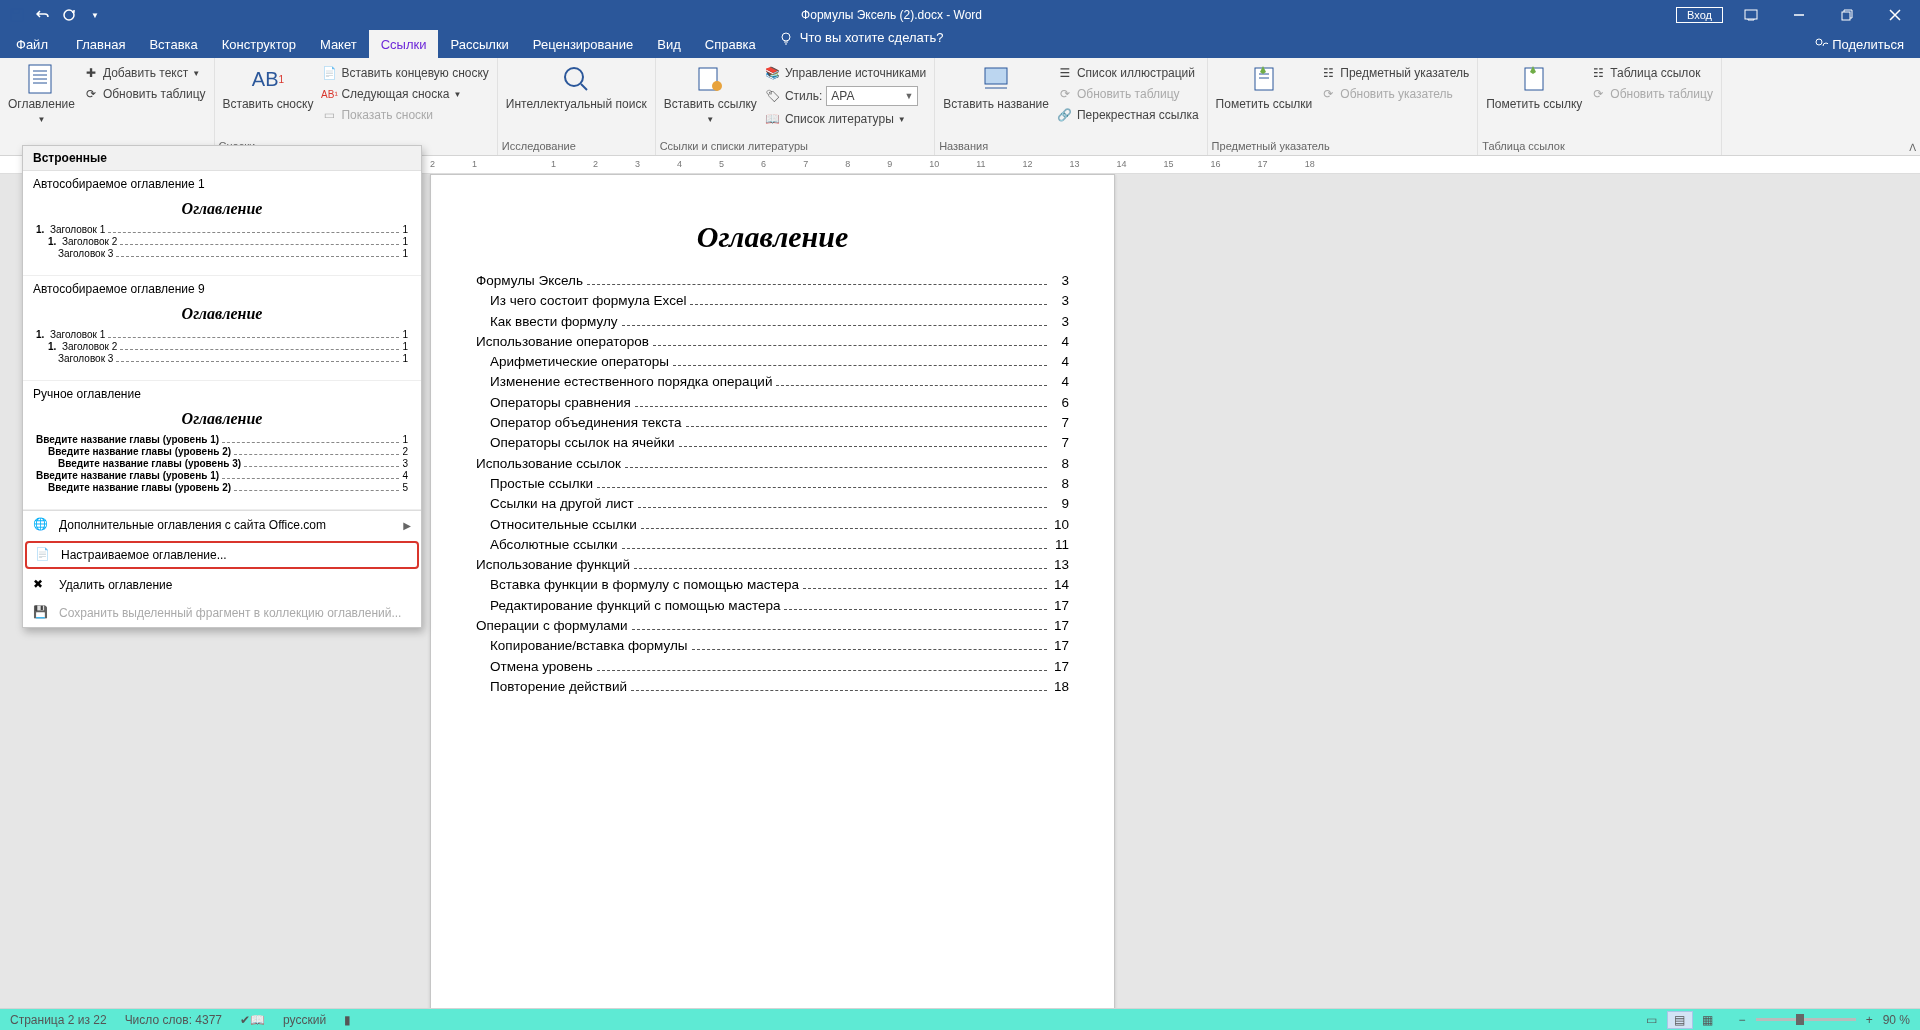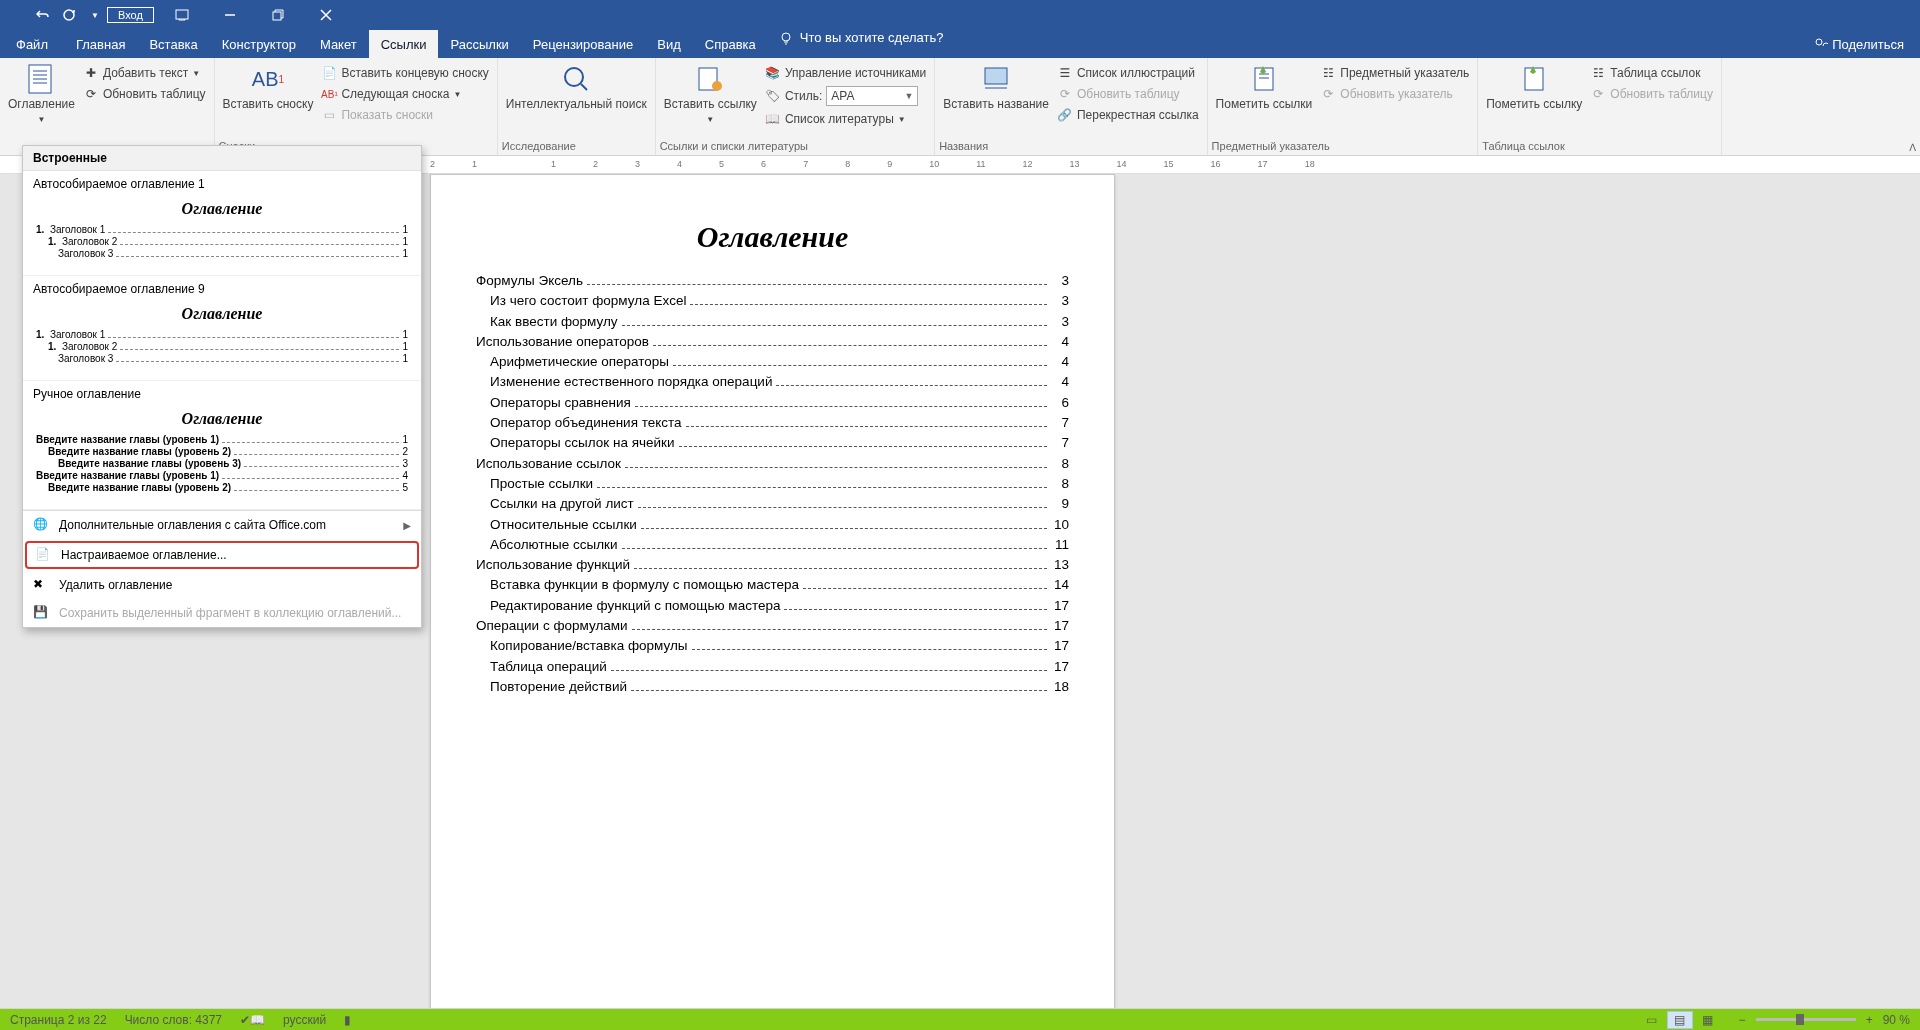--- a/index.html
+++ b/index.html
@@ -8,21 +8,21 @@
 .titlebar{height:30px;background:#2b579a;display:flex;align-items:center;color:#fff;font-size:12px}
 .qa{display:flex;gap:2px;padding-left:5px}
 .qa-btn{width:24px;height:24px;display:flex;align-items:center;justify-content:center;color:#fff}
 .title-center{flex:1;text-align:center;font-size:12px}
 .title-right{display:flex;align-items:center;gap:8px;padding-right:5px}
 .login-btn{border:1px solid #fff;padding:1px 10px;font-size:11px}
 .win-btn{width:40px;height:30px;display:flex;align-items:center;justify-content:center}
 
 .menubar{height:28px;background:#2b579a;display:flex;align-items:stretch;color:#fff;font-size:13px}
 .menu-tab{padding:5px 12px;display:flex;align-items:center;cursor:default}
-.menu-tab.active{background:#f3f3f3;color:#0f172a}
+.menu-tab.active{background:#f3f3f3;color:#6d28d9}
 .menu-tab.file{padding:5px 16px}
 .tellme{display:flex;align-items:flex-start;gap:6px;padding-left:10px}
 .tellme .bulb{width:16px;height:16px}
 .share{margin-left:auto;padding-right:16px;display:flex;align-items:center;gap:4px}
 
 .ribbon{height:98px;background:#f3f3f3;border-bottom:1px solid #d4d4d4;display:flex;font-size:12px;color:#444;position:relative}
 .rgroup{border-right:1px solid #e1e1e1;display:flex;flex-direction:column;padding:3px 4px 0 4px}
 .rgroup-body{flex:1;display:flex;align-items:flex-start}
 .rgroup-label{text-align:left;font-size:11px;color:#666;padding:2px 0 3px 0}
 .big-btn{display:flex;flex-direction:column;align-items:center;padding:2px 4px;min-width:60px}
@@ -58,21 +58,21 @@
 .prow .plead{flex:1;border-bottom:1px dashed #888;margin:0 3px 2px 3px}
 .prow.ind1{padding-left:12px}
 .prow.ind2{padding-left:22px}
 .gal-menu{border-top:1px solid #ddd}
 .gal-mrow{display:flex;align-items:center;gap:10px;padding:6px 10px}
 .gal-mrow.hl{border:2px solid #d9352c;border-radius:4px;margin:2px;padding:4px 8px}
 .gal-mrow.dis{color:#aaa}
 .gal-mrow .gico{width:16px;height:16px;display:inline-flex}
 .gal-mrow .arrow{margin-left:auto;font-size:10px;color:#666}
 
-.status{position:absolute;left:0;right:0;bottom:0;height:22px;background:#84cc16;border-top:1px solid #d4d4d4;display:flex;align-items:center;font-size:12px;color:#555;padding:0 10px;gap:18px}
+.status{position:absolute;left:0;right:0;bottom:0;height:22px;background:#5eead4;border-top:1px solid #d4d4d4;display:flex;align-items:center;font-size:12px;color:#555;padding:0 10px;gap:18px}
 .status .sp{flex:1}
 .view-btns{display:flex;gap:2px}
 .vbtn{width:26px;height:18px;display:flex;align-items:center;justify-content:center;border:1px solid transparent}
 .vbtn.active{background:#d4e3f5;border-color:#a9c5e8}
 .zoom{display:flex;align-items:center;gap:10px}
 .zoom-track{width:100px;height:3px;background:#bbb;position:relative}
 .zoom-thumb{position:absolute;left:40%;top:-4px;width:8px;height:11px;background:#666}
 
 svg.stroke{stroke:#2b579a;fill:none;stroke-width:1.5}
 </style>
@@ -93,20 +93,21 @@
         </svg>
       </div>
     <div class="qa-btn">
         <svg width="14" height="14" viewBox="0 0 14 14" class="stroke" style="stroke:#fff">
           <circle cx="7" cy="7" r="5"></circle>
           <path d="M10 4l2 0 0-2"></path>
         </svg>
       </div>
     <div class="qa-btn" style="font-size:8px">▼</div>
   </div>
+  <div class="title-center">Формулы Эксель (2).docx - Word</div>
   <div class="title-right">
     <div class="login-btn">Вход</div>
     <div class="win-btn">
         <svg width="14" height="12" viewBox="0 0 14 12" style="stroke:#fff;fill:none">
           <rect x="1" y="1" width="12" height="9"></rect>
           <path d="M4 10v1h6v-1"></path>
         </svg>
       </div>
     <div class="win-btn">
         <svg width="12" height="12">
@@ -463,21 +464,21 @@
           <span>Операции с формулами</span>
           <span class="leader"></span>
           <span class="pg">17</span>
         </div>
         <div class="toc-row l2">
           <span>Копирование/вставка формулы</span>
           <span class="leader"></span>
           <span class="pg">17</span>
         </div>
         <div class="toc-row l2">
-          <span>Таблица операций</span>
+          <span>Отмена уровень</span>
           <span class="leader"></span>
           <span class="pg">17</span>
         </div>
         <div class="toc-row l2">
           <span>Повторение действий</span>
           <span class="leader"></span>
           <span class="pg">18</span>
         </div>
       </div>
   </div>

